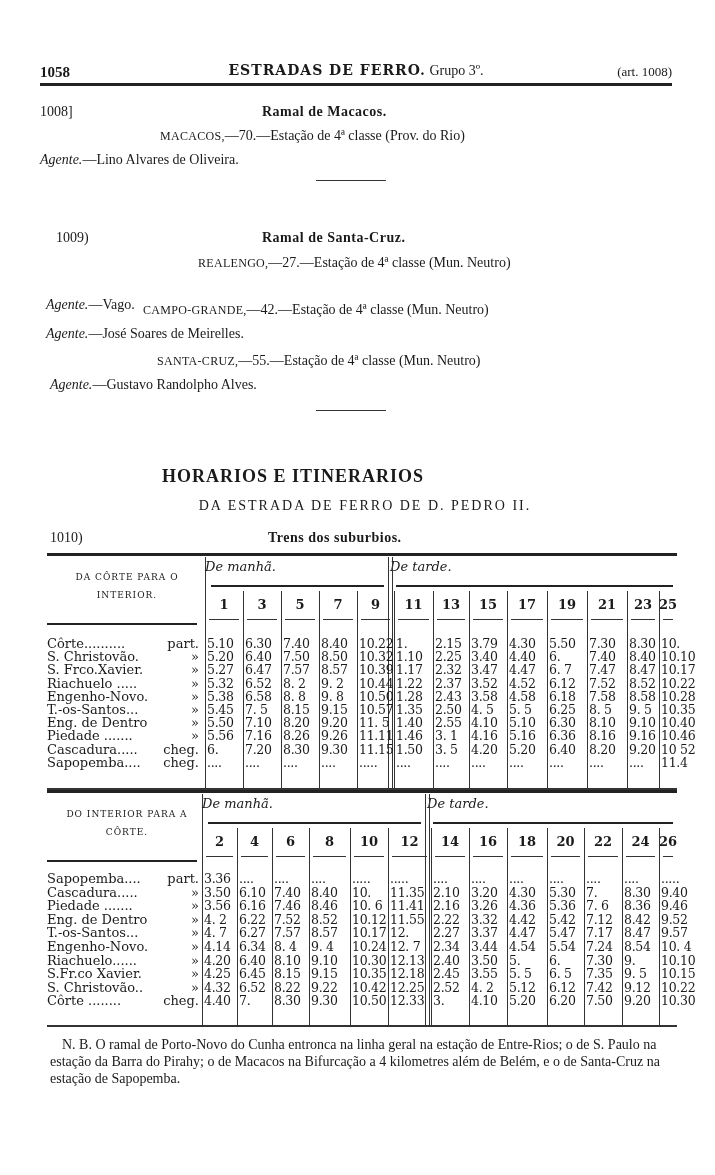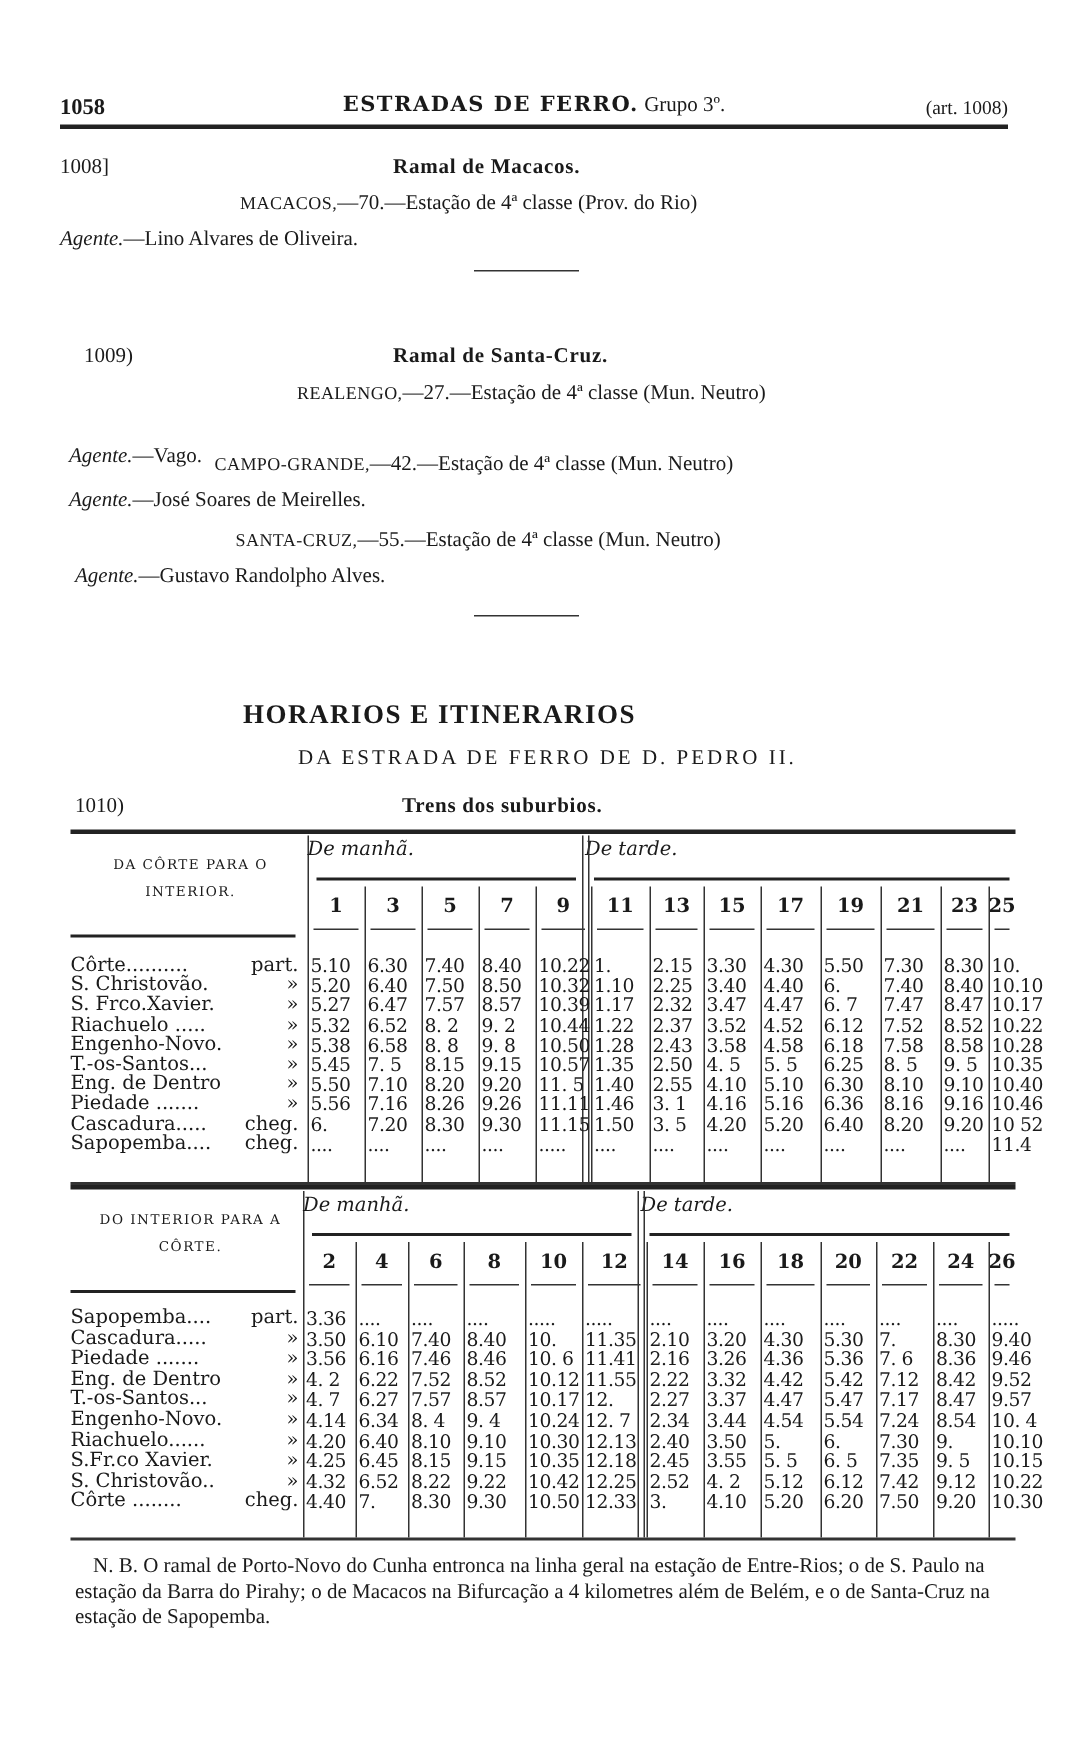--- a/index.html
+++ b/index.html
@@ -141,21 +141,21 @@
     <div class="vline" style="left:612px;top:38px;height:197px"></div>
     <div class="row" style="top:84px;width:630px">
       <span class="stn"><span>Côrte..........</span><span class="suf">part.</span></span>
       <span class="cell" style="left:160px">5.10</span>
       <span class="cell" style="left:198px">6.30</span>
       <span class="cell" style="left:236px">7.40</span>
       <span class="cell" style="left:274px">8.40</span>
       <span class="cell" style="left:312px">10.22</span>
       <span class="cell" style="left:349px">1.</span>
       <span class="cell" style="left:388px">2.15</span>
-      <span class="cell" style="left:424px">3.30</span>
+      <span class="cell" style="left:424px">3.79</span>
       <span class="cell" style="left:462px">4.30</span>
       <span class="cell" style="left:502px">5.50</span>
       <span class="cell" style="left:542px">7.30</span>
       <span class="cell" style="left:582px">8.30</span>
       <span class="cell" style="left:614px">10.</span>
     </div>
     <div class="row" style="top:97.2px;width:630px">
       <span class="stn"><span>S. Christovão.</span><span class="suf">»</span></span>
       <span class="cell" style="left:160px">5.20</span>
       <span class="cell" style="left:198px">6.40</span>

